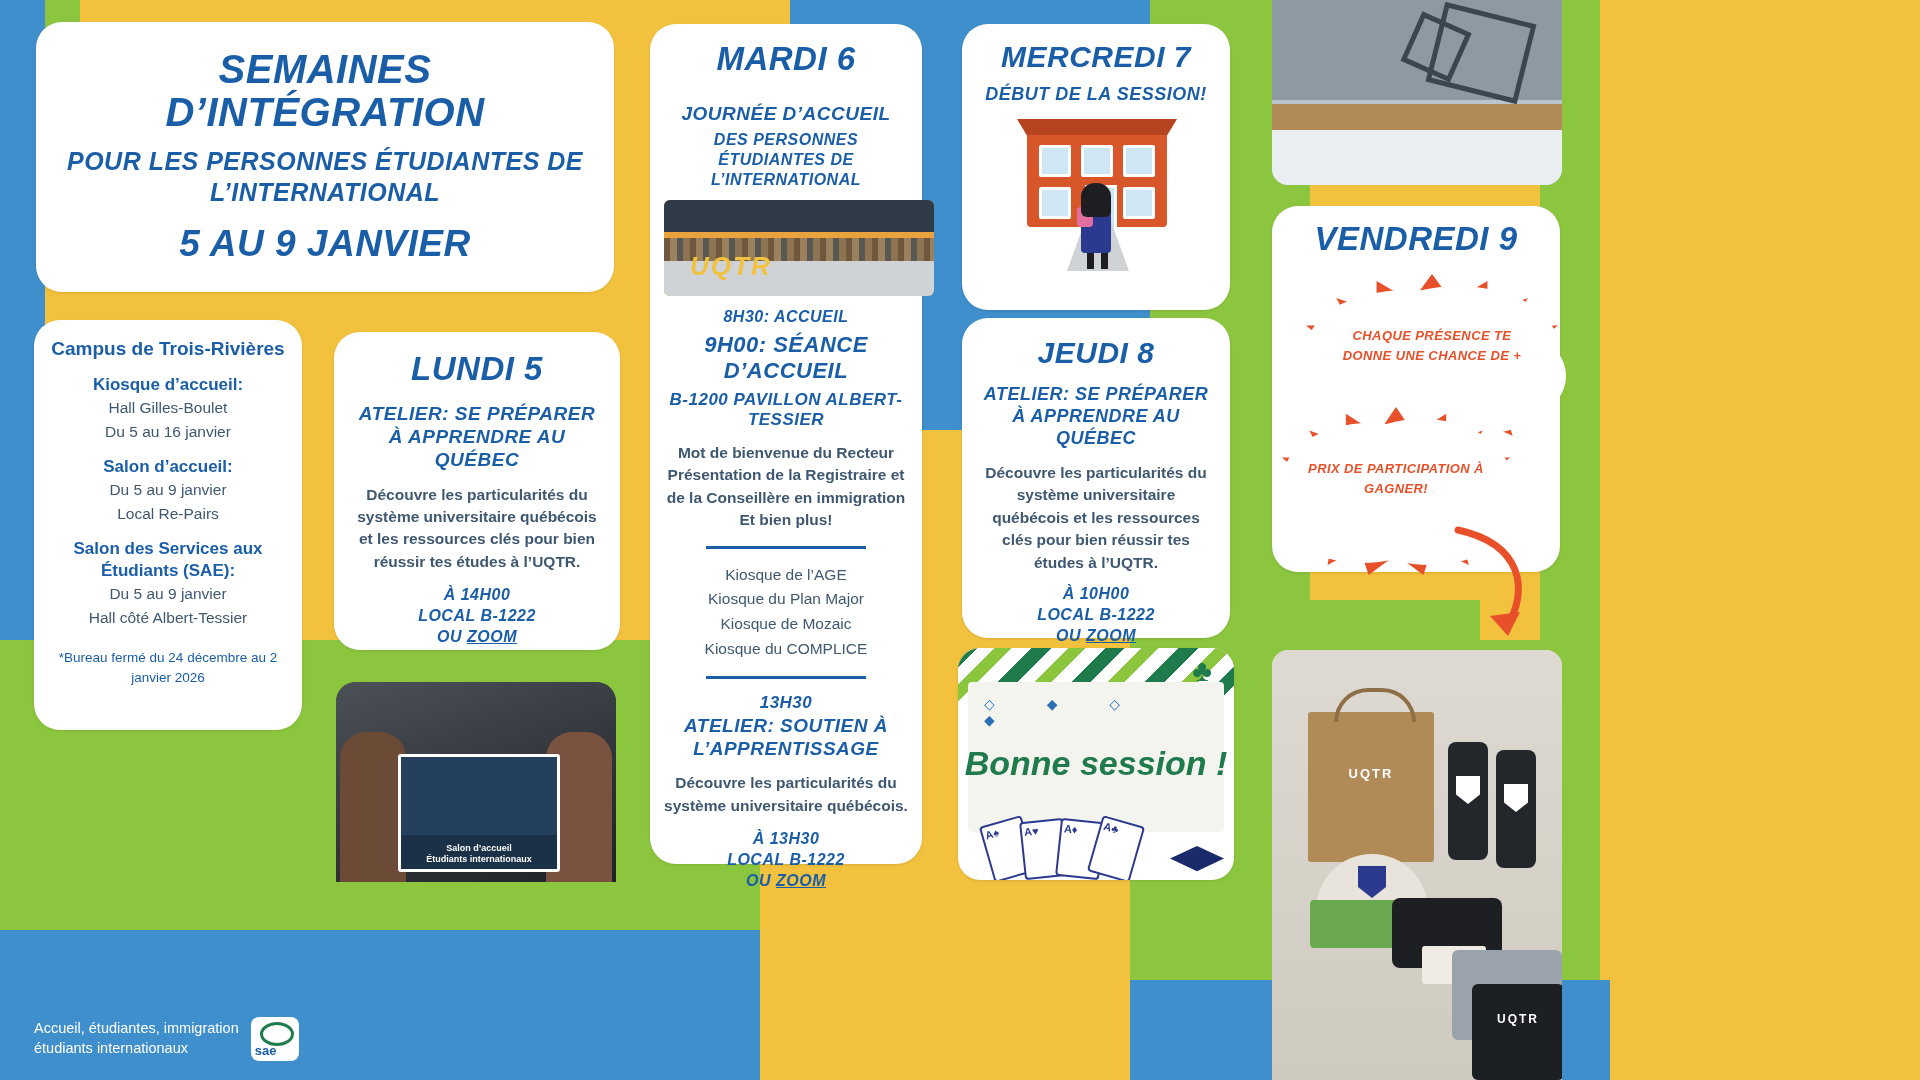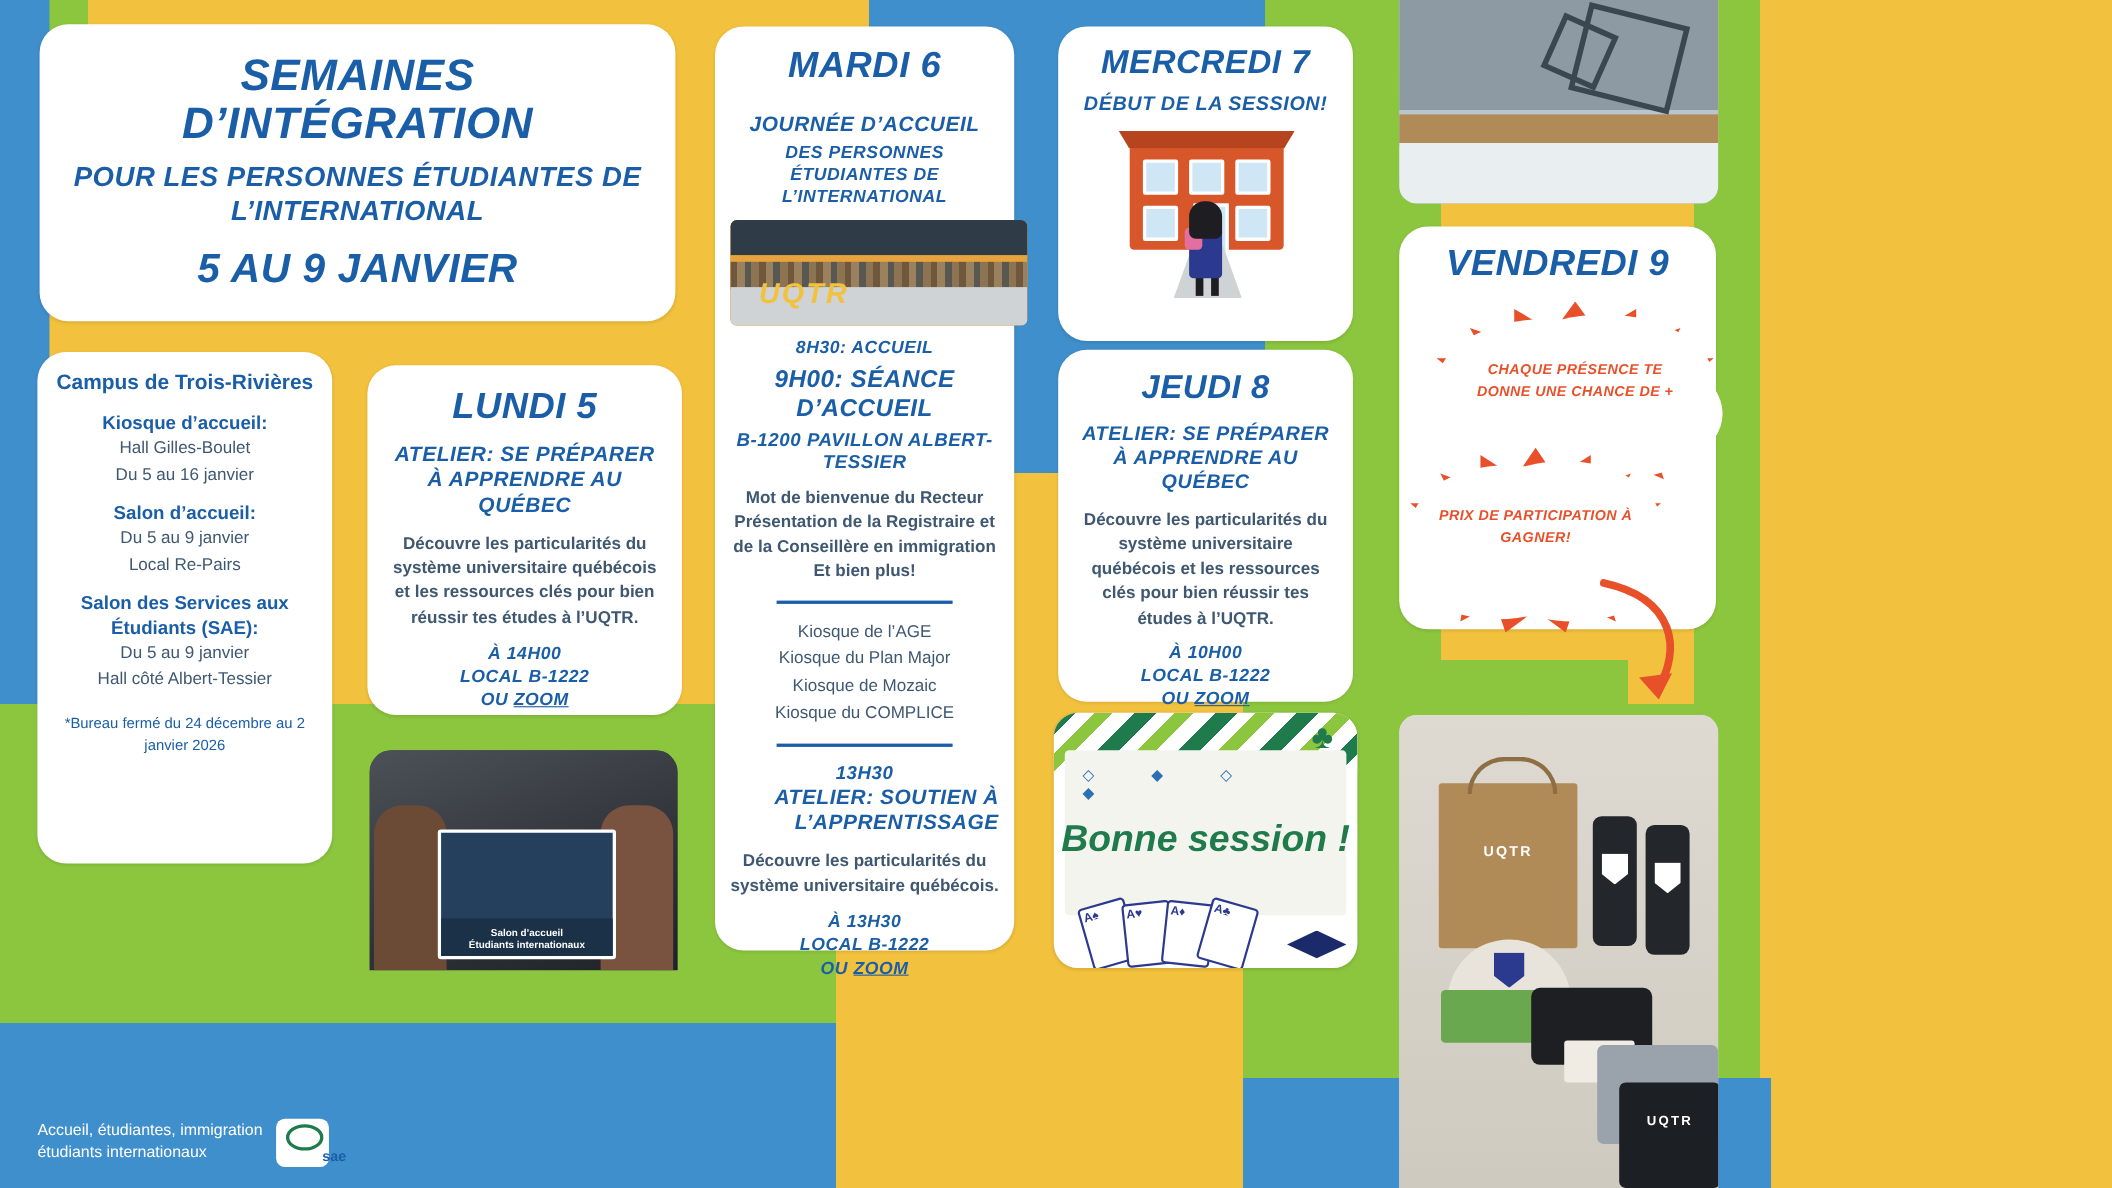--- a/index.html
+++ b/index.html
@@ -39,21 +39,21 @@
   }
   .body-txt{color:#3f5871;font-size:16px;line-height:1.45;text-align:center;}
 
   
   #title-card{left:36px;top:22px;width:578px;height:270px;padding:26px 24px 0;}
   #title-card .l1{font-size:40px;line-height:1.08;text-align:center;}
   #title-card .l2{font-size:25px;line-height:1.22;text-align:center;margin-top:12px;}
   #title-card .l3{font-size:37px;text-align:center;margin-top:16px;}
 
   
-  #campus-card{left:34px;top:320px;width:268px;height:465px;padding:18px 14px;}
+  #campus-card{left:34px;top:320px;width:268px;height:410px;padding:18px 14px;}
   #campus-card .campus-title{font-size:19px;font-weight:bold;color:#1b5ea8;text-align:center;margin-bottom:14px;}
   #campus-card .sect-h{font-size:17px;font-weight:bold;color:#1b5ea8;text-align:center;line-height:1.3;margin-top:12px;}
   #campus-card .sect-l{font-size:15.5px;color:#3f5871;text-align:center;line-height:1.55;}
   #campus-card .note{font-size:13.5px;font-weight:normal;color:#1b5ea8;text-align:center;line-height:1.45;margin-top:18px;}
 
   
   #lundi-card{left:334px;top:332px;width:286px;height:318px;padding:18px 16px;}
   #lundi-card .day{font-size:33px;text-align:center;}
   #lundi-card .act{font-size:19px;text-align:center;line-height:1.22;margin-top:14px;}
   #lundi-card .desc{margin-top:12px;font-size:15.5px;}
@@ -80,21 +80,21 @@
   #mardi-photo .floor{position:absolute;left:0;bottom:0;width:100%;height:36%;background:#cfd3d6;}
   #mardi-photo .uqtr{position:absolute;left:26px;bottom:14px;font-size:26px;font-weight:bold;color:#f2c13d;letter-spacing:2px;font-style:italic;}
   #mardi-photo .crowd{position:absolute;left:0;top:40%;width:100%;height:26%;background:repeating-linear-gradient(90deg,#5a4a3d 0 6px,#8d7a63 6px 13px,#3f4a55 13px 19px,#7d6b55 19px 26px);opacity:.85;}
   #mardi-card .time-b{font-size:16px;text-align:center;margin-top:12px;}
   #mardi-card .time-big{font-size:22px;text-align:center;margin-top:6px;}
   #mardi-card .room{font-size:17px;text-align:center;margin-top:6px;}
   #mardi-card .desc{margin-top:12px;font-size:15.5px;}
   #mardi-card hr{border:none;border-top:3px solid #1b5ea8;width:160px;margin:14px auto;}
   #mardi-card .kiosk{font-size:15.5px;color:#3f5871;text-align:center;line-height:1.6;}
   #mardi-card .t1330{font-size:17px;text-align:center;}
-  #mardi-card .atel{font-size:19px;text-align:right;line-height:1.2;margin-top:2px;}
+  #mardi-card .atel{font-size:19px;text-align:center;line-height:1.2;margin-top:2px;}
 
   
   #mercredi-card{left:962px;top:24px;width:268px;height:286px;padding:16px 14px;}
   #mercredi-card .day{font-size:30px;text-align:center;}
   #mercredi-card .sub{font-size:18px;text-align:center;margin-top:10px;}
   #merc-ill{position:relative;margin:6px auto 0;width:230px;height:160px;}
   #merc-ill .bldg{position:absolute;left:46px;top:18px;width:140px;height:98px;background:#d8572a;border-radius:4px;}
   #merc-ill .roof{position:absolute;left:36px;top:8px;width:160px;height:16px;background:#b6441f;clip-path:polygon(6% 100%,94% 100%,100% 0,0 0);}
   #merc-ill .win{position:absolute;width:26px;height:26px;background:#cfe7f5;border:3px solid #fff;border-radius:2px;}
   #merc-ill .door{position:absolute;left:104px;top:74px;width:26px;height:42px;background:#cfe7f5;border:3px solid #fff;}
@@ -159,21 +159,21 @@
   #photo-prize .cloth{position:absolute;left:180px;top:300px;width:110px;height:90px;background:#9aa3ab;border-radius:6px;}
   #photo-prize .bag2{position:absolute;left:200px;bottom:0;width:92px;height:96px;background:#1c1f24;border-radius:6px;}
   #photo-prize .bag2 .lg{position:absolute;left:0;top:28px;width:100%;text-align:center;color:#fff;font-weight:bold;font-size:12px;letter-spacing:2px;}
   #photo-prize .card-s{position:absolute;left:150px;top:296px;width:64px;height:38px;background:#f0ece3;border-radius:3px;}
 
   
   #footer{position:absolute;left:34px;top:1012px;width:336px;height:54px;display:flex;align-items:center;gap:12px;}
   #footer .ftxt{color:#ffffff;font-size:14.5px;line-height:1.35;}
   #footer .sae{width:48px;height:44px;background:#fff;border-radius:8px;position:relative;}
   #footer .sae .circ{position:absolute;left:9px;top:5px;width:28px;height:18px;border:3px solid #1f7a4c;border-radius:50%;}
-  #footer .sae .nm{position:absolute;left:16px;bottom:3px;width:100%;text-align:right;font-size:13px;font-weight:bold;color:#1b5ea8;}
+  #footer .sae .nm{position:absolute;left:4px;bottom:3px;width:100%;text-align:left;font-size:13px;font-weight:bold;color:#1b5ea8;}
   u{text-decoration:underline;}
 </style>
 </head>
 <body>
 
 <div class="bg">
   <div class="green-top-left"></div>
   <div class="blue-left"></div>
   <div class="green-band"></div>
   <div class="blue-bottom"></div>

